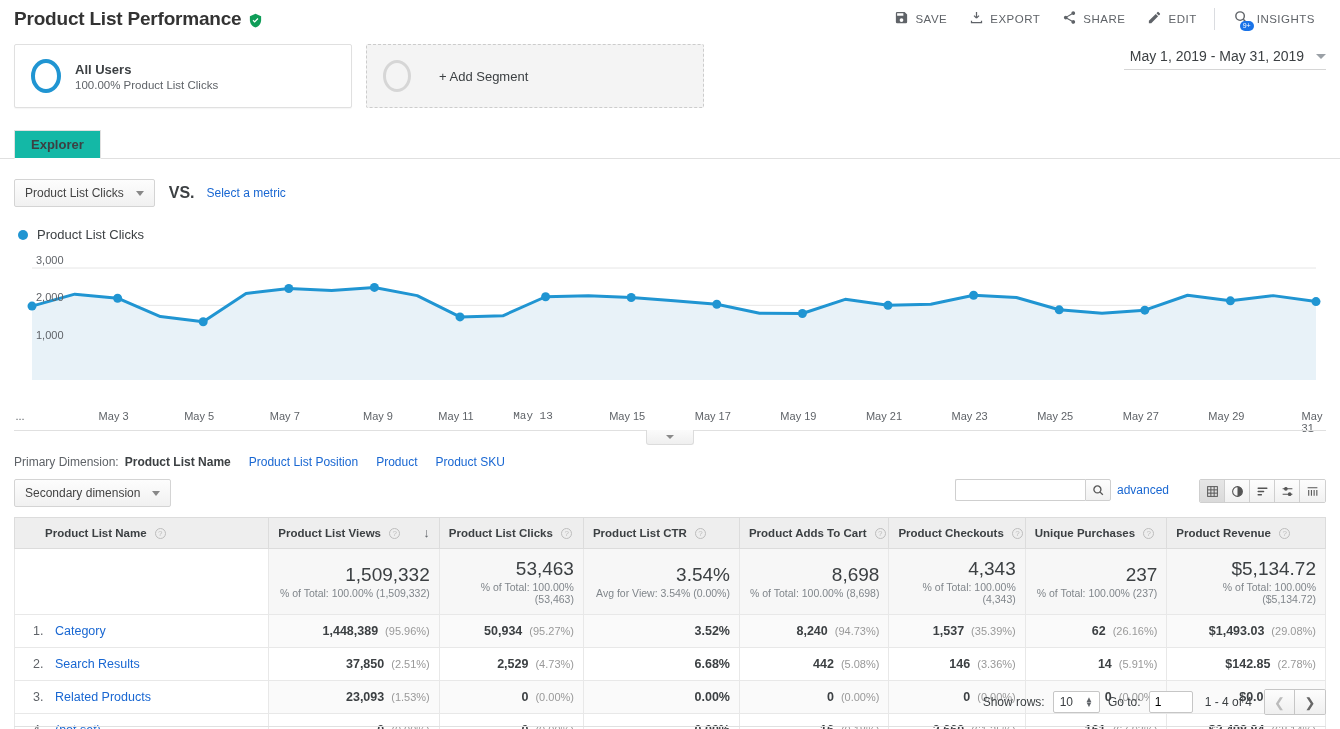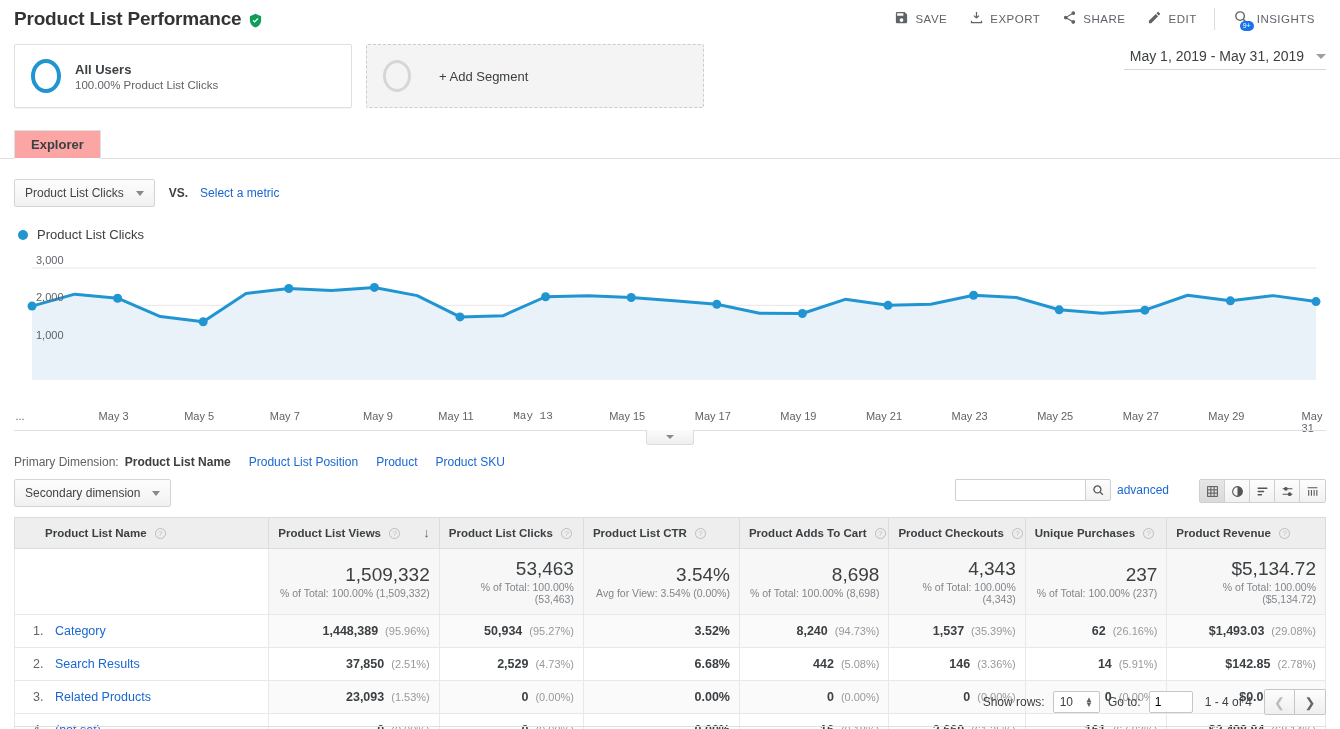--- a/index.html
+++ b/index.html
@@ -62,39 +62,39 @@
   .caret-down {
     display:inline-block; width:0; height:0; margin-left:8px; vertical-align:2px;
     border-left:5px solid transparent; border-right:5px solid transparent;
     border-top:5px solid #9aa0a6;
   }
 
   
   .tabstrip { margin:16px 0 0 0; height:29px; position:relative; border-bottom:1px solid #e0e0e0; }
   .tab {
     position:absolute; left:14px; bottom:-1px; height:29px;
-    padding:0 16px; background:#fca5a5;
+    padding:0 16px; background:#14b8a6;
     border:1px solid #e0e0e0; border-bottom:1px solid #fff;
     display:flex; align-items:center; cursor:pointer;
     font-size:13px; font-weight:bold; color:#3c4043;
   }
 
   
   .metric-row { position:relative; height:40px; margin:14px 14px 0 14px; display:flex; align-items:center; }
   .gbtn {
     background:linear-gradient(#fdfdfd,#f1f1f1); border:1px solid #d4d4d4;
     border-radius:2px; padding:6px 10px; font-size:12px; color:#444;
     display:inline-flex; align-items:center; cursor:pointer;
   }
   .gbtn .caret {
     width:0;height:0;margin-left:12px;
     border-left:4px solid transparent;border-right:4px solid transparent;
     border-top:5px solid #888;
   }
-  .vs-label { font-size:12px; font-weight:bold; color:#3c4043; margin:0 12px 0 14px; }
+  .vs-label { font-size:16px; font-weight:bold; color:#3c4043; margin:0 12px 0 14px; }
   .link { color:#1967d2; cursor:pointer; }
   .right-controls { position:absolute; right:0; top:0; display:flex; align-items:center; gap:10px; }
   .seg-group { display:flex; border:1px solid #d4d4d4; border-radius:2px; overflow:hidden; }
   .seg-group .gseg {
     padding:6px 13px; font-size:12px; color:#444; cursor:pointer;
     background:linear-gradient(#fdfdfd,#f1f1f1); border-right:1px solid #d4d4d4;
   }
   .seg-group .gseg:last-child { border-right:none; }
   .seg-group .gseg.active { background:linear-gradient(#e4e4e4,#d8d8d8); font-weight:normal; }
   .icon-group { display:flex; border:1px solid #d4d4d4; border-radius:2px; overflow:hidden; }

